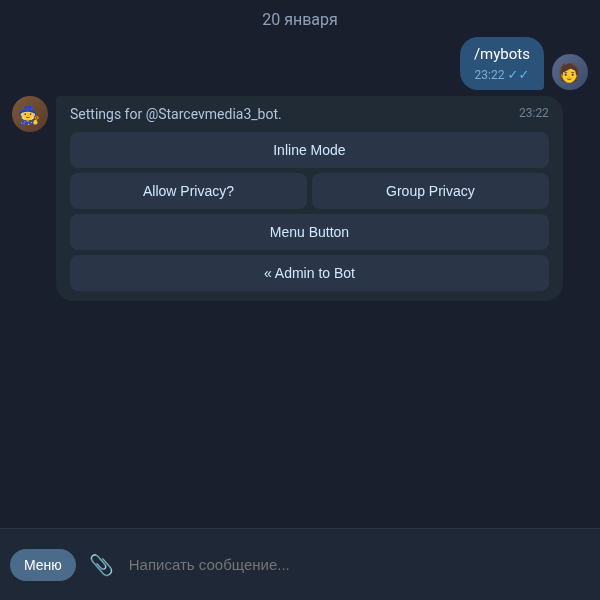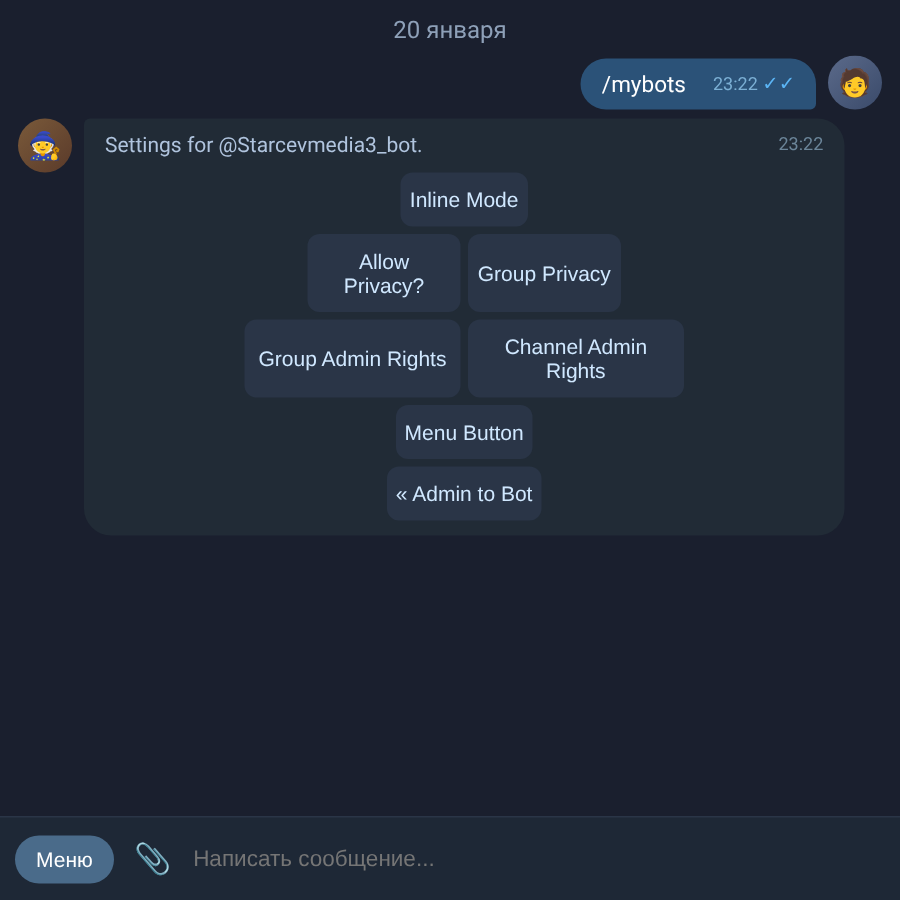--- a/index.html
+++ b/index.html
@@ -45,21 +45,22 @@
       gap: 8px;
     }
 
     .msg-bubble-out {
       background: #2b5278;
       border-radius: 18px 18px 4px 18px;
       padding: 8px 14px;
       max-width: 70%;
       display: flex;
       align-items: center;
-      gap: 18px;
+      gap: 4px;
+      flex-direction: column;
     }
 
     .msg-text-out {
       color: #fff;
       font-size: 15px;
     }
 
     .msg-meta-out {
       display: flex;
       align-items: center;
@@ -119,21 +120,20 @@
       color: #6b8599;
       font-size: 12px;
       margin-left: 20px;
     }
 
     
     .inline-keyboard {
       display: flex;
       flex-direction: column;
       gap: 5px;
-      align-items: center;
     }
 
     .kb-row {
       display: flex;
       gap: 5px;
     }
 
     .kb-btn {
       flex: 1;
       background: #2a3547;
@@ -146,21 +146,21 @@
       text-align: center;
       transition: background 0.15s;
     }
 
     .kb-btn-full {
       flex: 1;
     }
 
     
     .bottom-bar {
-      height: 56px;
+      height: 72px;
       background: #1e2836;
       display: flex;
       align-items: center;
       padding: 0 10px;
       gap: 8px;
       border-top: 1px solid #2a3547;
     }
 
     .menu-btn {
       background: #4a6b8a;
@@ -233,24 +233,20 @@
 
           <div class="kb-row">
             <button class="kb-btn kb-btn-full">Inline Mode</button>
           </div>
 
           <div class="kb-row">
             <button class="kb-btn">Allow Privacy?</button>
             <button class="kb-btn">Group Privacy</button>
           </div>
 
-          <div class="kb-row">
-            <button class="kb-btn">Group Admin Rights</button>
-            <button class="kb-btn">Channel Admin Rights</button>
-          </div>
 
 
           <div class="kb-row">
             <button class="kb-btn kb-btn-full">Menu Button</button>
           </div>
 
           <div class="kb-row">
             <button class="kb-btn kb-btn-full">« Admin to Bot</button>
           </div>
 

